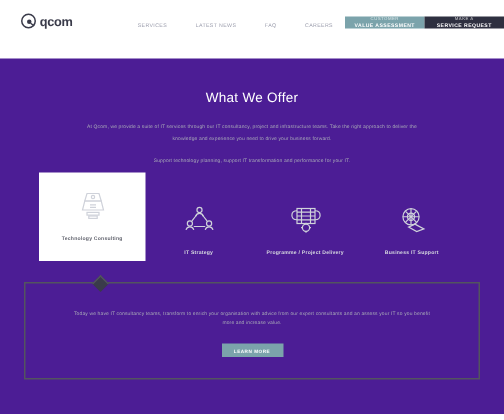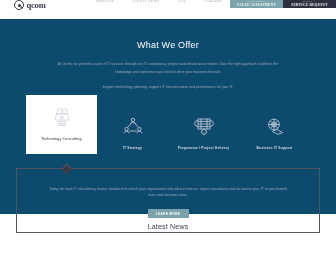--- a/index.html
+++ b/index.html
@@ -8,24 +8,23 @@
     font-family:"Liberation Sans", sans-serif;
     background:#ffffff;
     -webkit-font-smoothing:antialiased;
   }
 
   
   .header {
     height:19px;
     background:#ffffff;
     display:flex;
-    align-items:flex-start;
+    align-items:flex-end;
     position:relative;
     z-index:5;
-    font-family:Liberation Serif, serif;
   }
   .brand {
     display:flex;
     align-items:center;
     gap:2.5px;
     padding-left:14px;
     flex:0 0 auto;
   }
   .brand-mark {
     width:10px; height:10px;
@@ -100,24 +99,25 @@
     font-weight:bold;
     letter-spacing:0.3px;
     text-transform:uppercase;
     color:#ffffff;
     line-height:1;
     white-space:nowrap;
   }
 
   
   .hero {
-    background:#0c4a6e;
-    height:195px;
+    background:#4c1d95;
+    height:237px;
     position:relative;
     padding-top:22px;
+    margin-top:20px;
   }
   .hero-title {
     text-align:center;
     font-size:9px;
     color:#ffffff;
     font-weight:normal;
     letter-spacing:0.2px;
     line-height:1;
   }
   .hero-intro {

